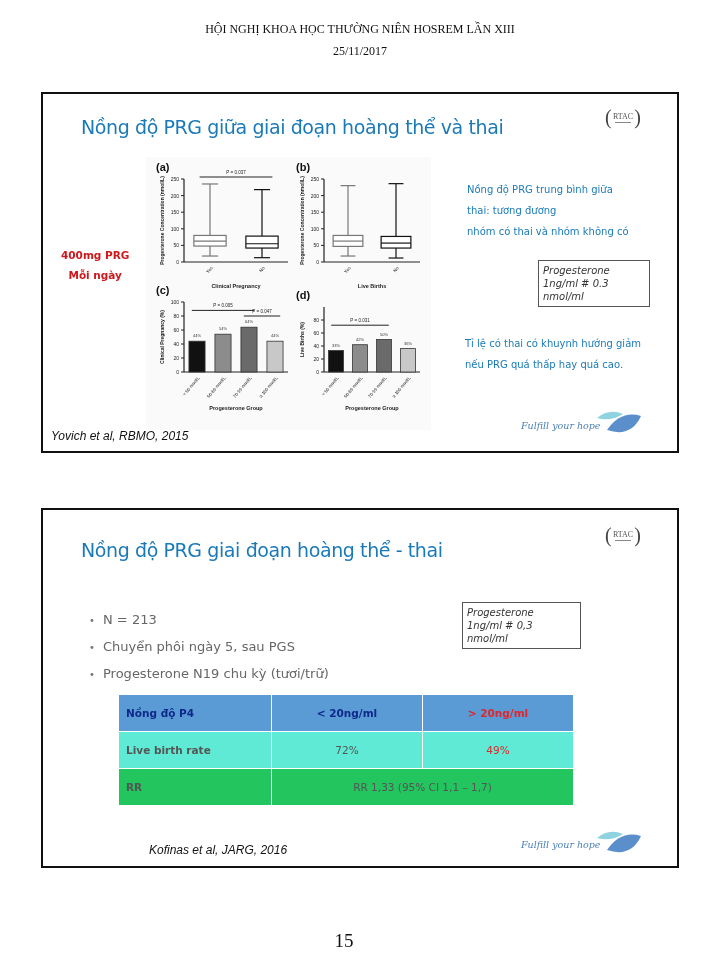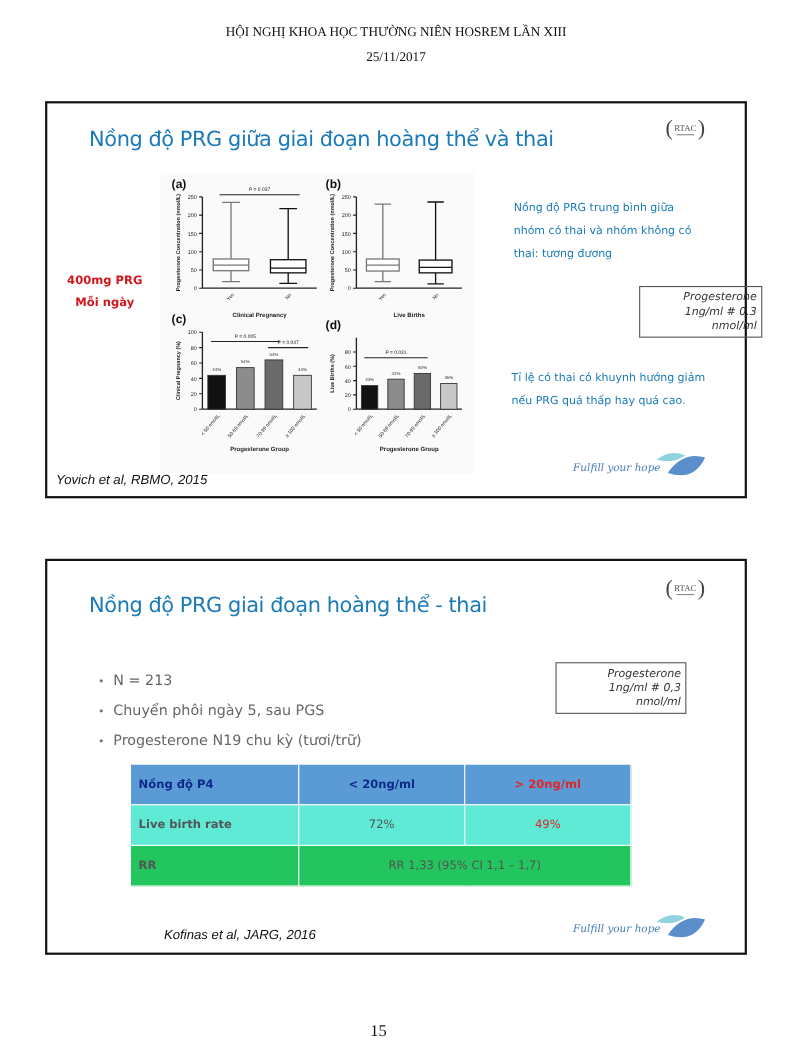--- a/index.html
+++ b/index.html
@@ -13,34 +13,34 @@
   #s2 .stitle { top:29px; }
   .logo { position:absolute; right:34px; width:40px; height:22px; font-family:"Liberation Serif", serif; color:#555; font-size:9px; text-align:center; }
   .logo .paren { position:absolute; top:-2px; font-size:20px; color:#444; font-weight:300;}
   .logo .l { left:2px; } .logo .r { right:2px; }
   .logo .name { position:absolute; left:0; right:0; top:4px; font-size:8px; }
   .logo .sub { position:absolute; left:12px; right:12px; top:14px; height:1px; background:#888; }
   #s1 .logo { top:14px; } #s2 .logo { top:16px; }
   .figure { position:absolute; left:103px; top:63px; width:285px; height:273px; background:#fafafa; }
   .red-note { position:absolute; color:#d0171c; font-family:"DejaVu Sans", sans-serif; font-size:10.5px; font-weight:bold; line-height:20px;text-align:center; }
   .blue-text { position:absolute; color:#1a7ab8; font-family:"DejaVu Sans", sans-serif; font-size:10px; line-height:21px; }
-  .conv-box { position:absolute; border:1px solid #555; text-align:right; font-family:"DejaVu Sans", sans-serif; font-style:italic; font-size:10px; color:#333; line-height:13px; padding:3px 4px; box-sizing:border-box;margin-left:43px; }
+  .conv-box { position:absolute; border:1px solid #555; text-align:left; font-family:"DejaVu Sans", sans-serif; font-style:italic; font-size:10px; color:#333; line-height:13px; padding:3px 4px; box-sizing:border-box; }
   .cite { position:absolute; font-style:italic; font-size:12px; color:#111; }
   .brand { position:absolute; font-family:"DejaVu Serif", serif; font-style:italic; font-size:9.5px; color:#4a7fb5; }
   .leaf { position:absolute; }
   .bullets { position:absolute; left:46px; top:96px; font-family:"DejaVu Sans", sans-serif; font-size:13px; color:#666; }
   .bullets div { height:27px; line-height:27px; }
   .bullets .dot { display:inline-block; width:14px; color:#777; font-size:10px; }
   table.p4 { position:absolute; left:75px; top:184px; width:456px; border-collapse:collapse; font-family:"DejaVu Sans", sans-serif; font-size:10.5px; }
   table.p4 td { height:36px; padding:0 7px; border:1px solid #fff; }
   table.p4 tr.h td { background:#5b9bd5; font-weight:bold; color:#0d2a8a; }
   table.p4 tr.r1 td { background:#5eead4; color:#555; }
   table.p4 tr.r2 td { background:#22c55e; color:#555; }
   table.p4 td.c { text-align:center; }
-  .pageno { position:absolute; left:0; width:688px; top:930px; text-align:center; font-family:"Liberation Serif", serif; font-size:15px; color:#111; }
+  .pageno { position:absolute; left:0; width:688px; top:930px; text-align:center; font-family:"Liberation Serif", serif; font-size:19px; color:#111; }
   svg text { font-family:"Liberation Sans", sans-serif; }
 </style>
 </head>
 <body>
 
 <div class="hdr">
   <div>HỘI NGHỊ KHOA HỌC THƯỜNG NIÊN HOSREM LẦN XIII</div>
   <div>25/11/2017</div>
 </div>
 
@@ -184,22 +184,22 @@
         <text x="238" y="178.5" font-size="4" text-anchor="middle" fill="#333">50%</text>
         <rect x="254.56" y="191.6" width="14.879999999999999" height="23.400000000000006" fill="#c8c8c8" stroke="#333" stroke-width="0.8"></rect>
         <text x="262" y="187.6" font-size="4" text-anchor="middle" fill="#333">36%</text>
         <line x1="185.2" y1="168.2" x2="242.8" y2="168.2" stroke="#222" stroke-width="1"></line>
         <text x="214" y="165.2" font-size="4.5" text-anchor="middle" fill="#222">P = 0.031</text>
       </svg>
   </div>
 
   <div class="blue-text" style="left:424px; top:85px;">
     <div>Nồng độ PRG trung bình giữa</div>
+    <div>thai: tương đương</div>
     <div>nhóm có thai và nhóm không có</div>
-    <div>thai: tương đương</div>
   </div>
 
   <div class="conv-box" style="left:495px; top:166px; width:112px;">
     <div>Progesterone</div>
     <div>1ng/ml # 0.3 nmol/ml</div>
   </div>
 
   <div class="blue-text" style="left:422px; top:239px;">
     <div>Tỉ lệ có thai có khuynh hướng giảm</div>
     <div>nếu PRG quá thấp hay quá cao.</div>

